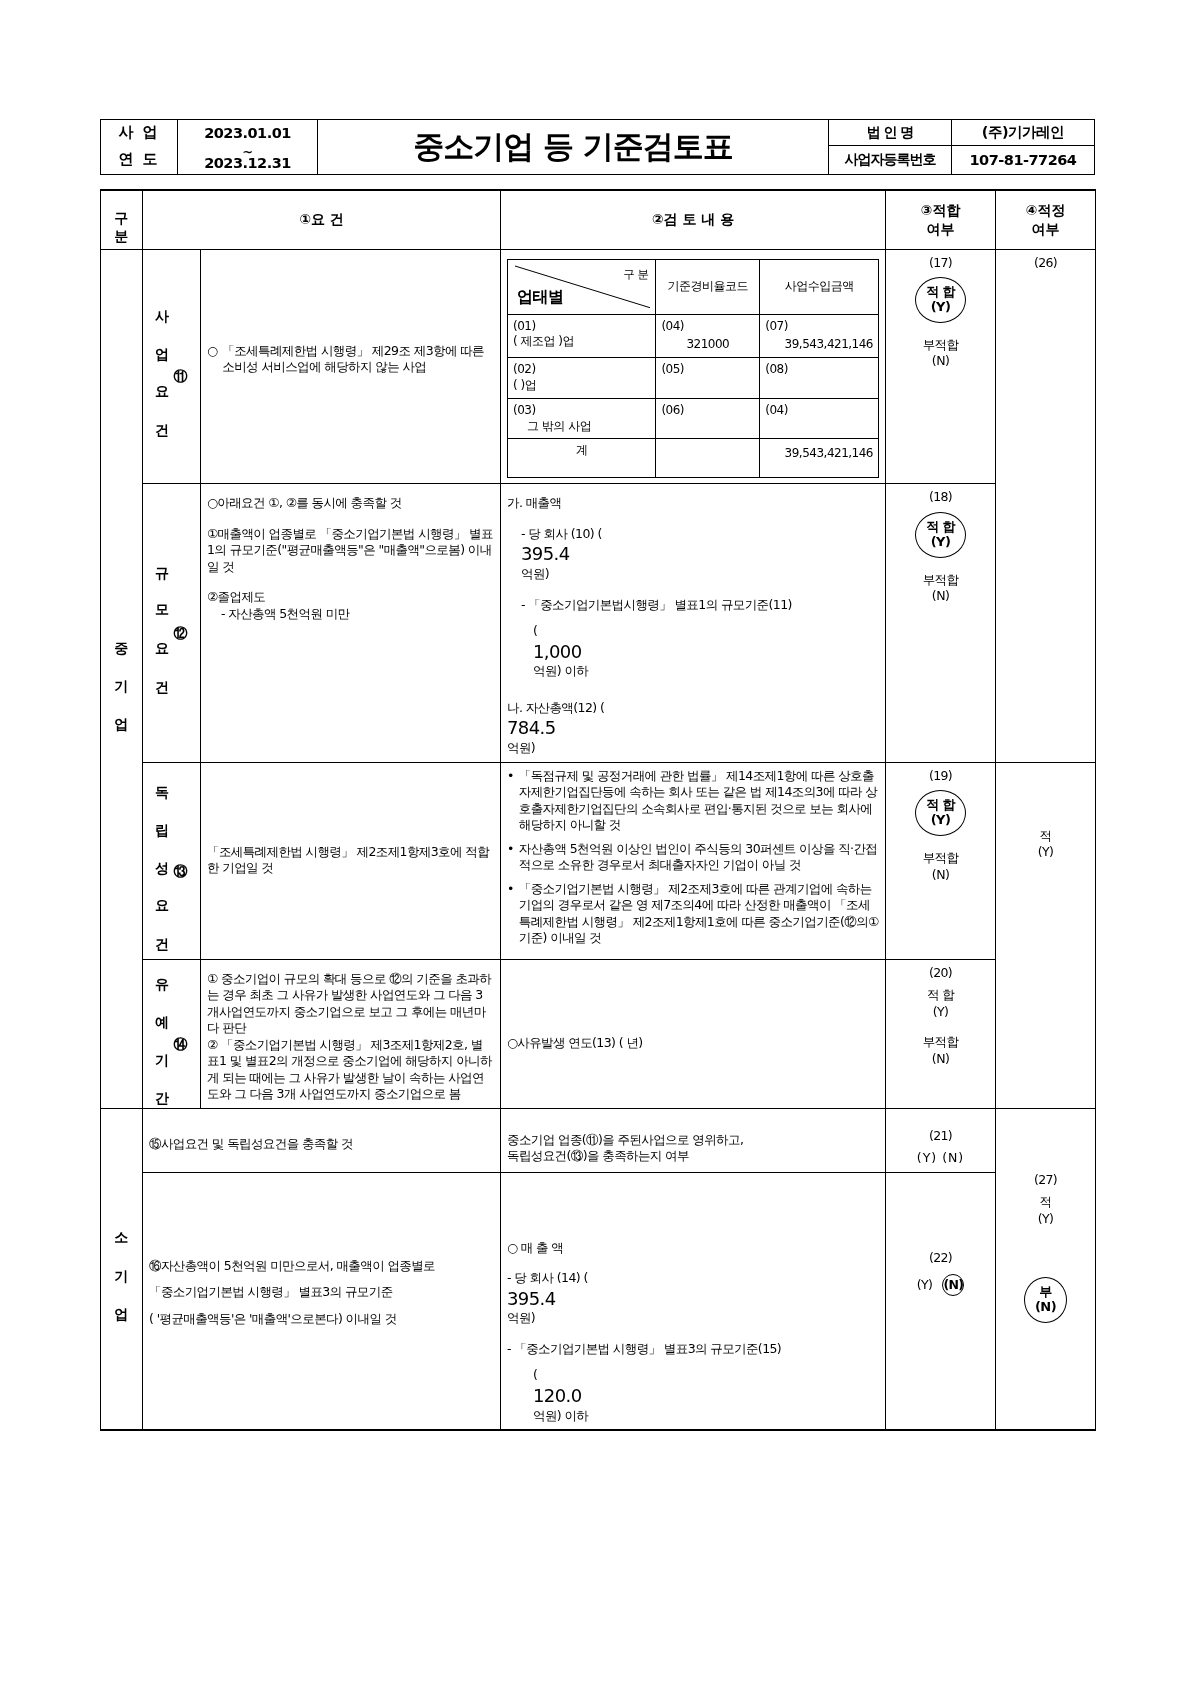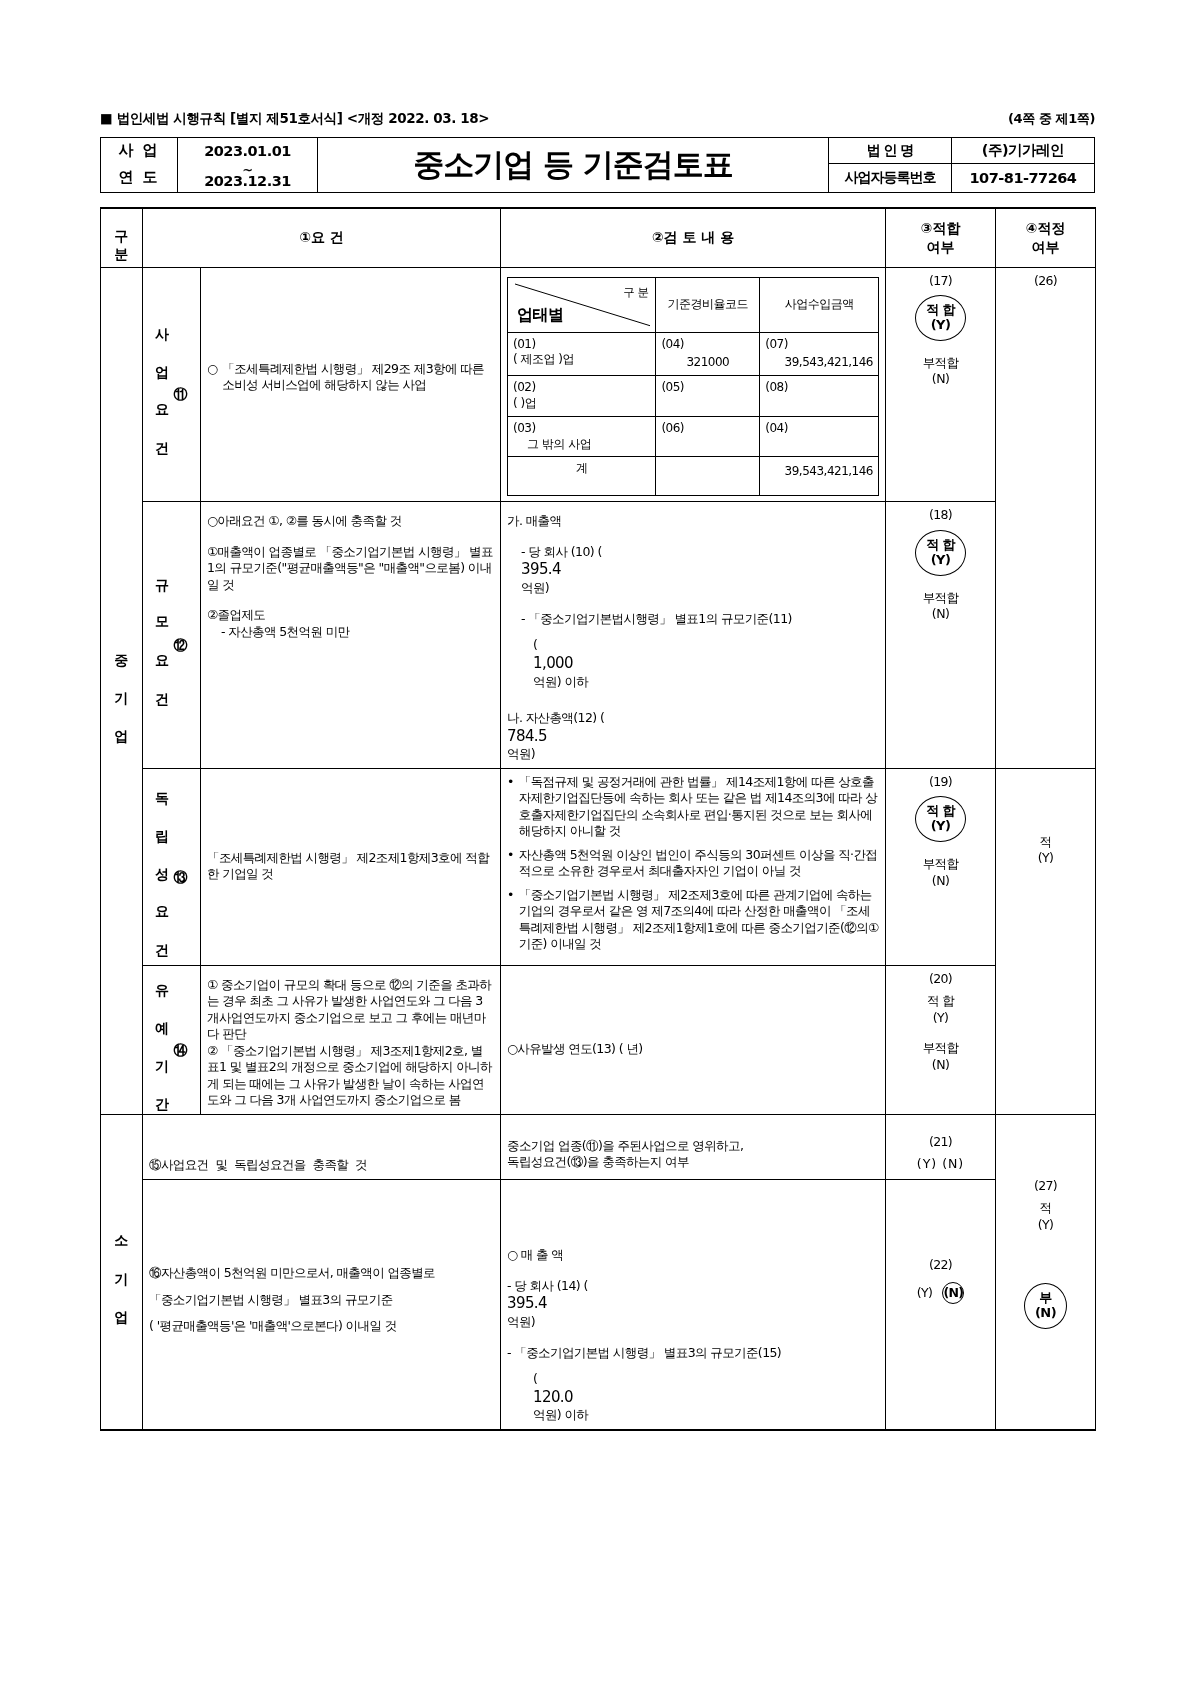--- a/index.html
+++ b/index.html
@@ -113,45 +113,39 @@
   .diag .g{position:absolute;right:2px;top:3px;font-size:11.5px;}
   .diag .u{position:absolute;left:4px;bottom:2px;font-size:16px;font-weight:bold;}
   .diag svg{position:absolute;left:0;top:0;}
   
   .bullet{display:flex;gap:5px;}
   .bullet .bl{flex:0 0 auto;}
   .ind1{padding-left:14px;}
   .ind2{padding-left:26px;}
   .val-line{display:flex;align-items:flex-start;flex-direction:column;}
   .val-line .lab{white-space:nowrap;}
-  .val-line .num{flex:1 1 auto;text-align:right;padding-right:10px;font-size:15px;}
+  .val-line .num{flex:1 1 auto;text-align:right;padding-right:10px;font-size:18px;}
   .val-line .unit{white-space:nowrap;}
   .mt6{margin-top:6px;}
   .mt10{margin-top:10px;}
   .mt14{margin-top:14px;}
   .mt20{margin-top:20px;}
   .dotlist p{margin:0 0 7px 0;display:flex;gap:5px;}
   .dotlist p .d{flex:0 0 auto;}
   .footer{
     width:995px;text-align:right;margin-top:24px;
     font-size:12.5px;font-weight:bold;letter-spacing:-0.5px;
   }
   .yn{letter-spacing:1px;}
 </style>
 </head>
 <body>
 
 <div class="page">
 
-  <div class="topline">
-    <div class="left">
-      <span>■ 법인세법 시행규칙 [별지 제51호서식] &lt;개정 2022. 03. 18&gt;</span>
-    </div>
-    <div class="right">(4쪽 중 제1쪽)</div>
-  </div>
 
   <table class="hdr">
     <tbody>
         <tr>
       <td class="lbl noborder-b" rowspan="1">사 업</td>
       <td class="yr noborder-b">2023.01.01</td>
       <td class="ttl" rowspan="2">중소기업 등 기준검토표</td>
       <td class="rlbl">법 인 명</td>
       <td class="rval">(주)기가레인</td>
     </tr>
@@ -426,21 +420,21 @@
       </td>
     </tr>
 
     <tr>
       <td class="c" rowspan="2">
         <div class="vwrap">
               <span class="vertical">소 기 업</span>
             </div>
       </td>
       <td colspan="2">
-        <div style="margin-top:38px;font-family:Liberation Mono, monospace;">⑮사업요건 및 독립성요건을 충족할 것</div>
+        <div style="margin-top:22px;">⑮사업요건 및 독립성요건을 충족할 것</div>
       </td>
       <td>
         <div style="margin-top:18px;">중소기업 업종(⑪)을 주된사업으로 영위하고,</div>
         <div>독립성요건(⑬)을 충족하는지 여부</div>
       </td>
       <td class="fitcell">
         <span class="num" style="margin-top:14px;">(21)</span>
         <span class="yn">(Y)  (N)</span>
       </td>
       <td class="fitcell" rowspan="2">

